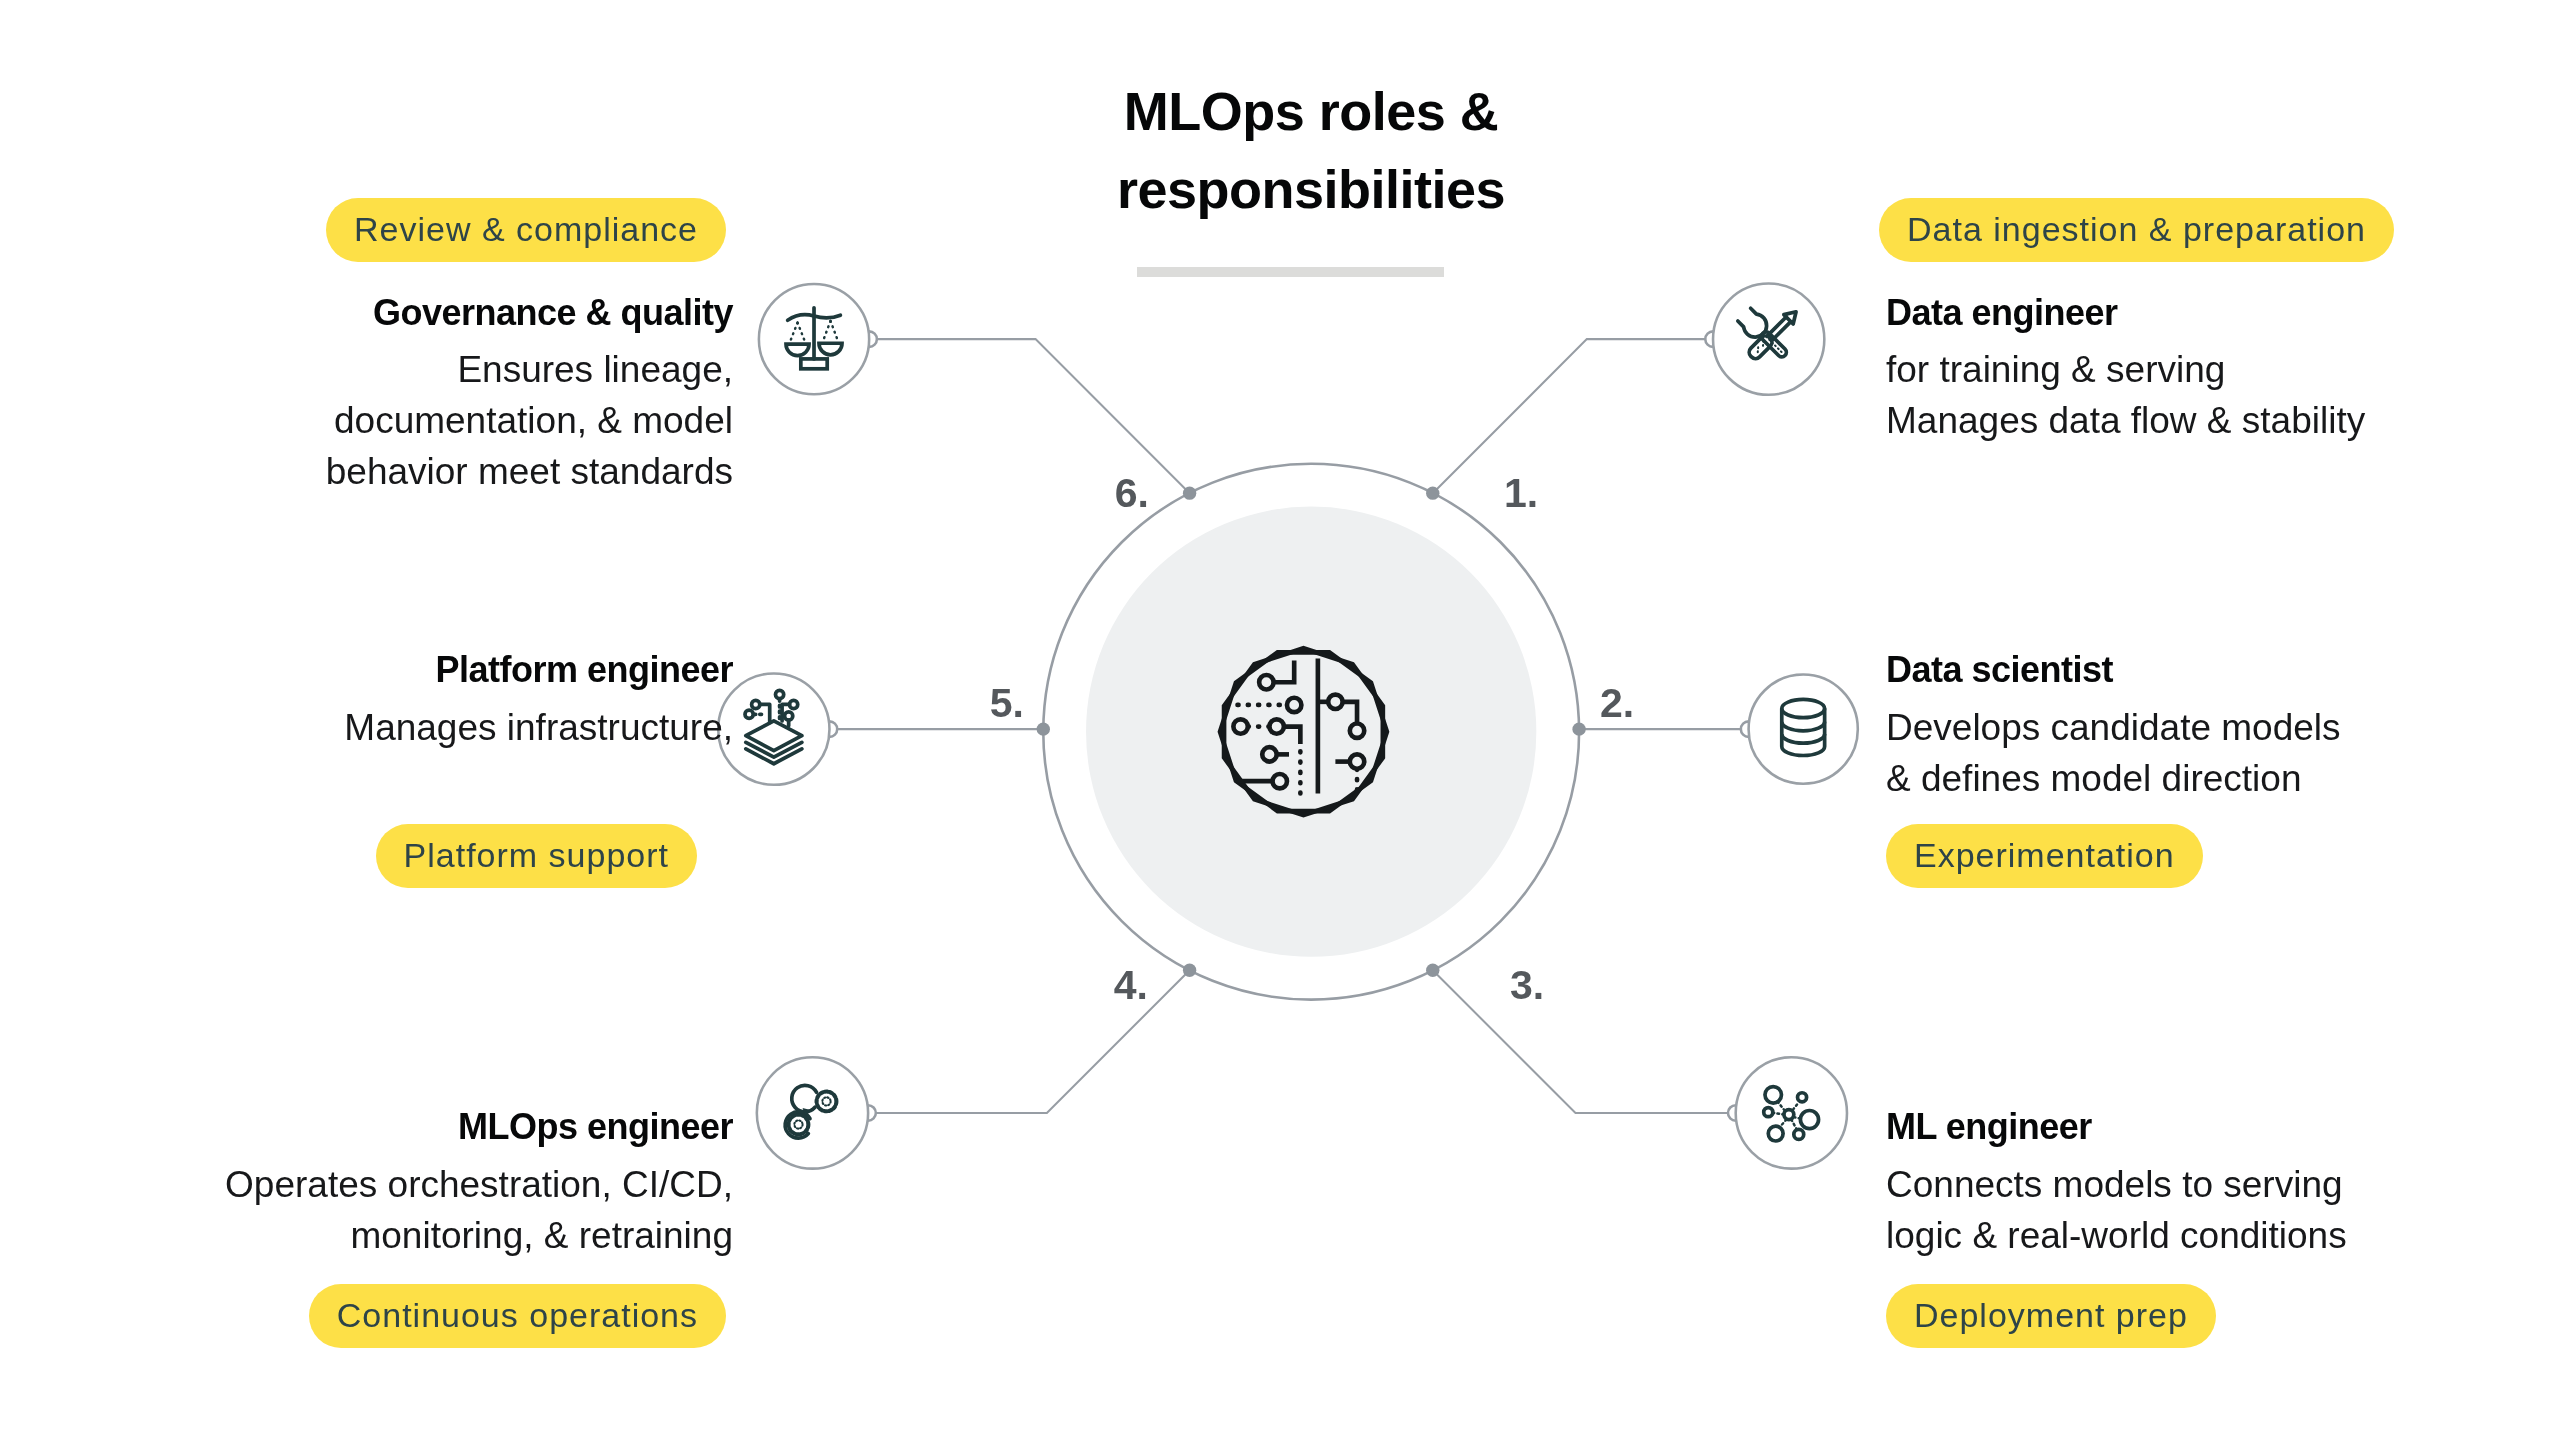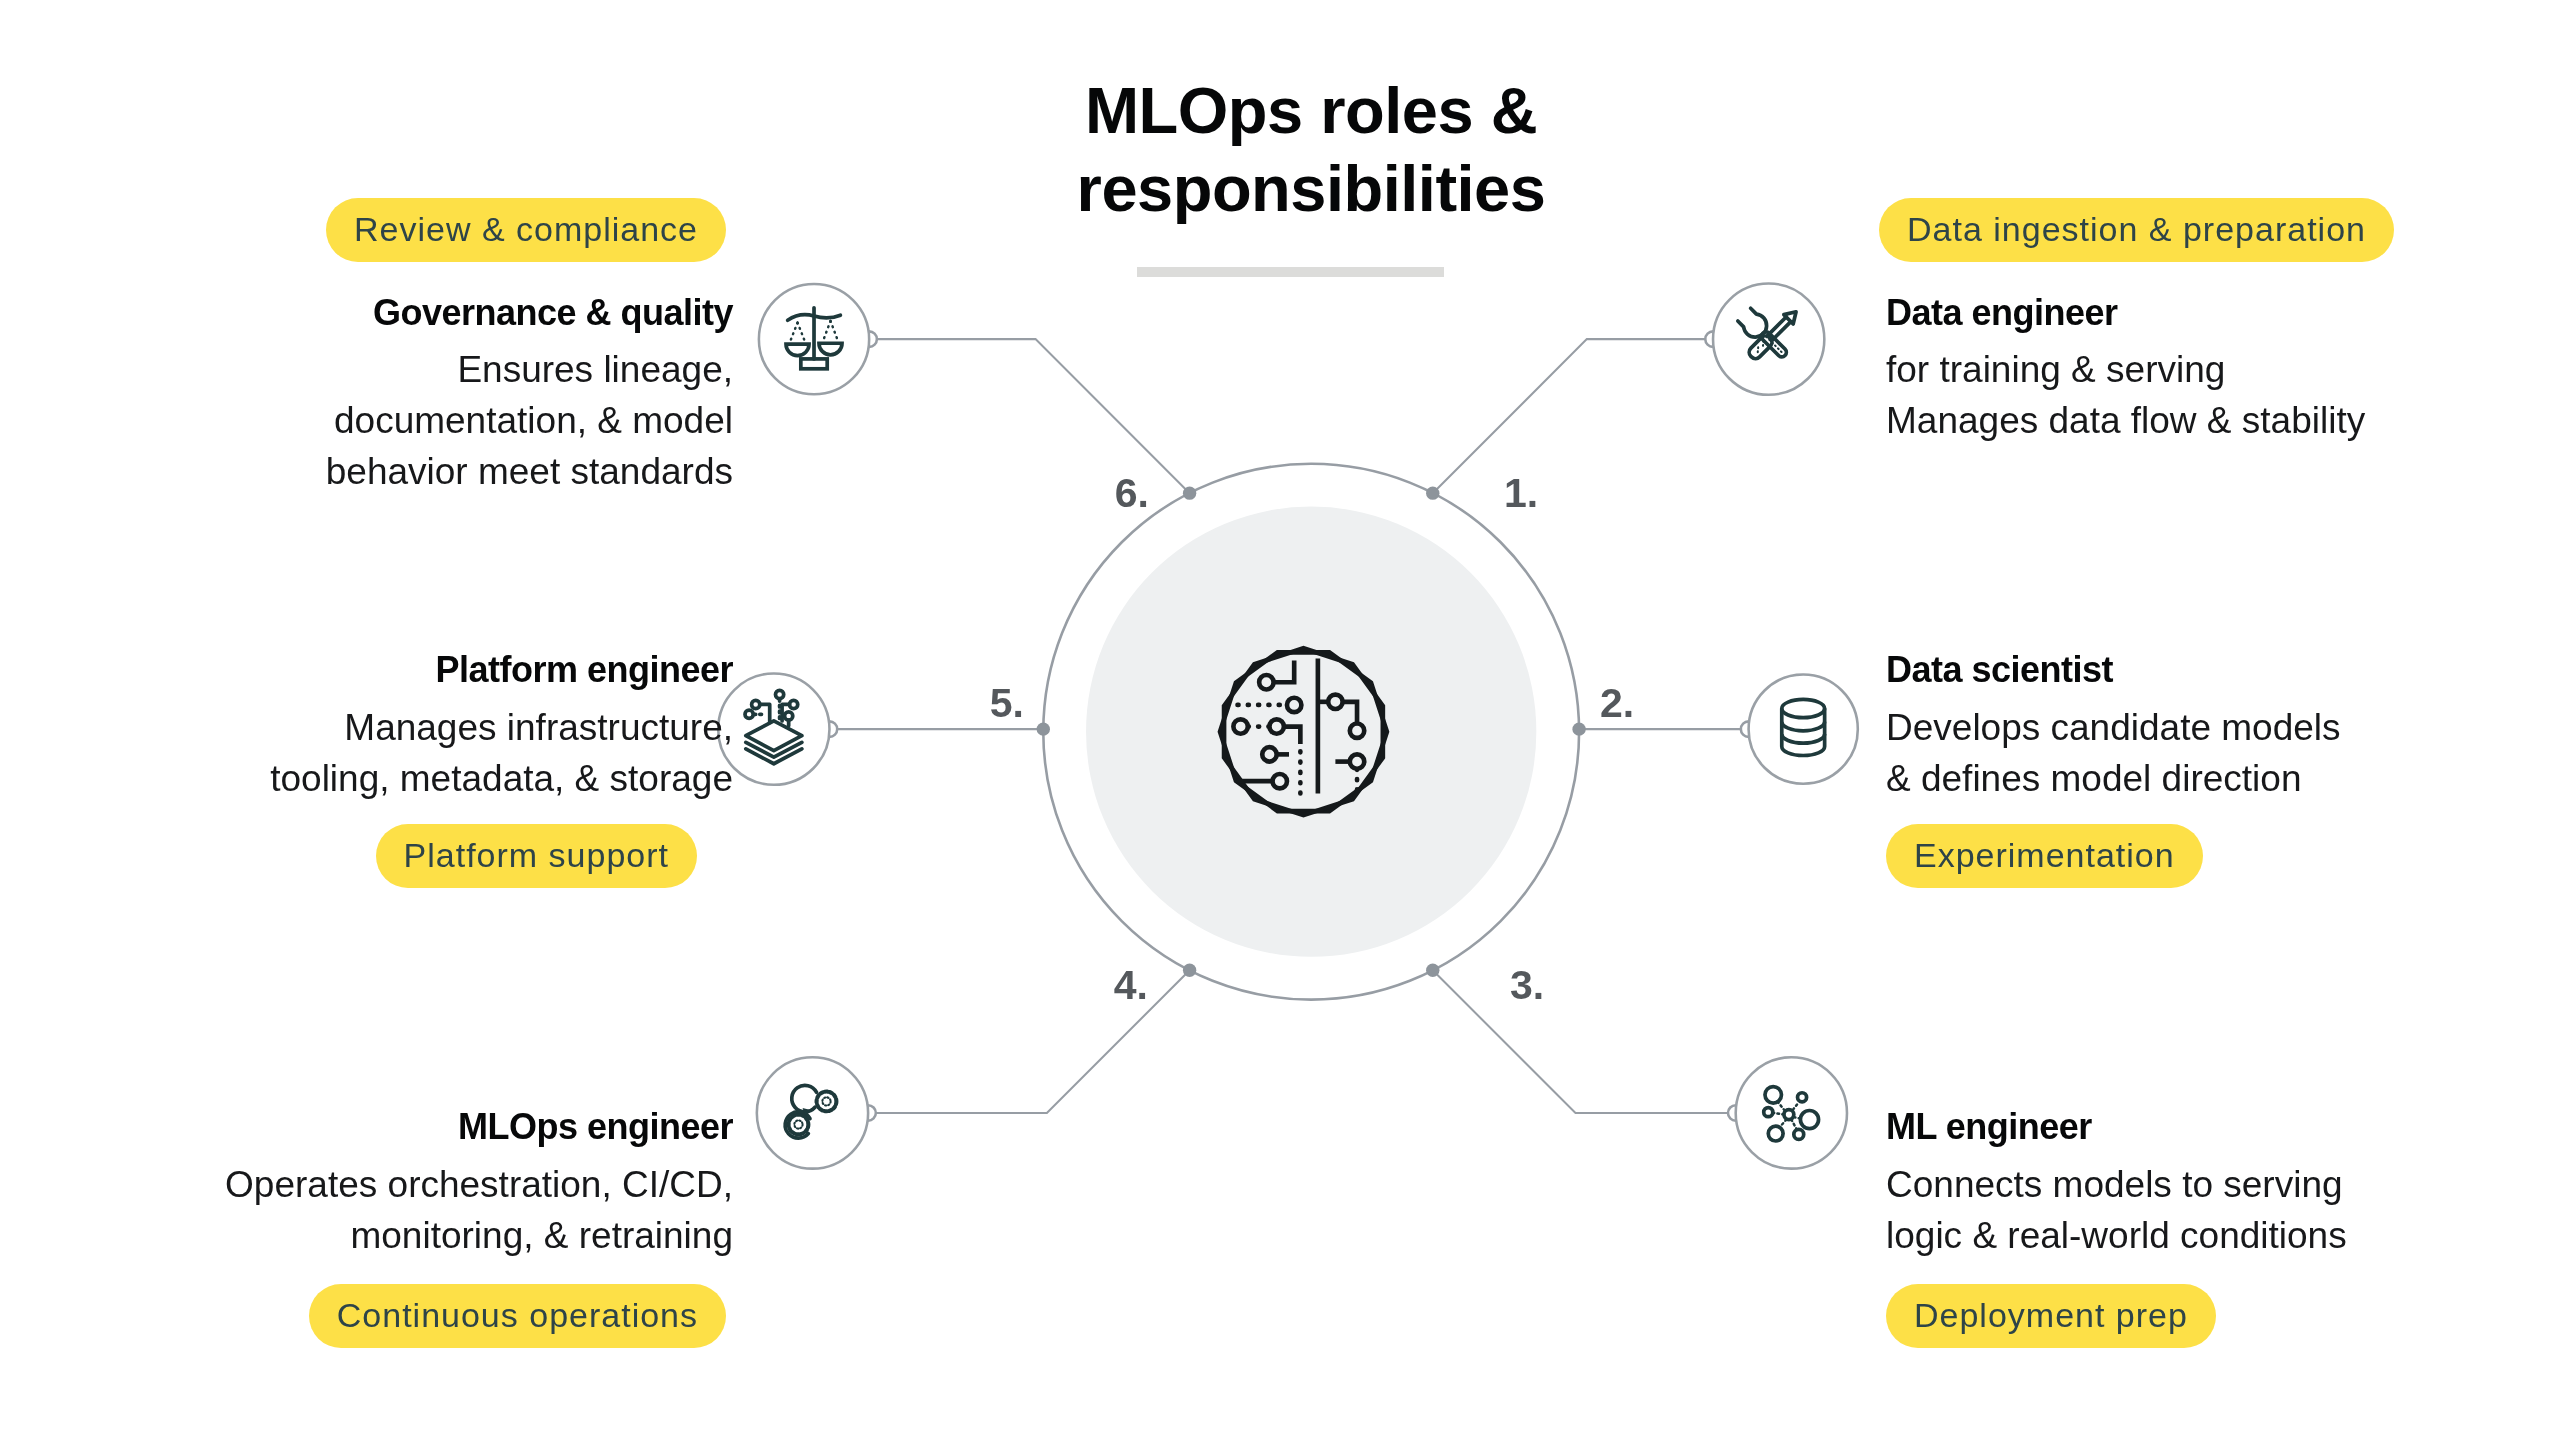--- a/index.html
+++ b/index.html
@@ -2,21 +2,21 @@
 <html style="font-size:8.2px"><head>
 <meta charset="utf-8">
 <style>
   html,body{margin:0;padding:0;background:#ffffff;}
   .stage{position:relative;width:2576px;height:1449px;background:#ffffff;overflow:hidden;
          font-family:"Liberation Sans", sans-serif;}
   .abs{position:absolute;}
 
   
   .title{left:796px;top:72px;width:1030px;text-align:center;
-         font-size:65px;line-height:78px;font-weight:800;color:#060708;letter-spacing:-0.5px;}
+         font-size:54px;line-height:78px;font-weight:800;color:#060708;letter-spacing:-0.5px;}
   .title-underline{left:1137px;top:267px;width:307px;height:10.3px;background:#dcdcda;}
 
   
   .diagram{left:0;top:0;}
 
   
   .role-name{font-weight:800;color:#070809;font-size:36px;line-height:57px;letter-spacing:-0.5px;white-space:nowrap;}
   .role-desc{font-size:37px;line-height:51px;color:#17181a;white-space:nowrap;}
   .pill{display:inline-block;background:#fde047;color:#2e4448;border-radius:46px;
         font-size:34px;line-height:1.15;letter-spacing:1px;padding:12.4px 28px;white-space:nowrap;}
@@ -207,21 +207,20 @@
   <div class="abs role-name alignR" style="right:1843px;top:284px;">Governance &amp; quality</div>
   <div class="abs role-desc alignR" style="right:1843px;top:344px;margin-left:27px;">
     <div>Ensures lineage,</div>
     <div>documentation, &amp; model</div>
     <div>behavior meet standards</div>
   </div>
 
   <div class="abs role-name alignR" style="right:1843px;top:641px;">Platform engineer</div>
   <div class="abs role-desc alignR" style="right:1843px;top:702px;">
     <div>Manages infrastructure,</div>
-    <div>tooling, metadata, &amp; storage</div>
   </div>
   <span class="abs pill" style="right:1879px;top:824px;">Platform support</span>
 
   <div class="abs role-desc alignR" style="right:1843px;top:1159px;">
     <div>Operates orchestration, CI/CD,</div>
     <div>monitoring, &amp; retraining</div>
   </div>
   <div class="abs role-name alignR" style="right:1843px;top:1098px;">MLOps engineer</div>
   <span class="abs pill" style="right:1850px;top:1284px;">Continuous operations</span>
 

